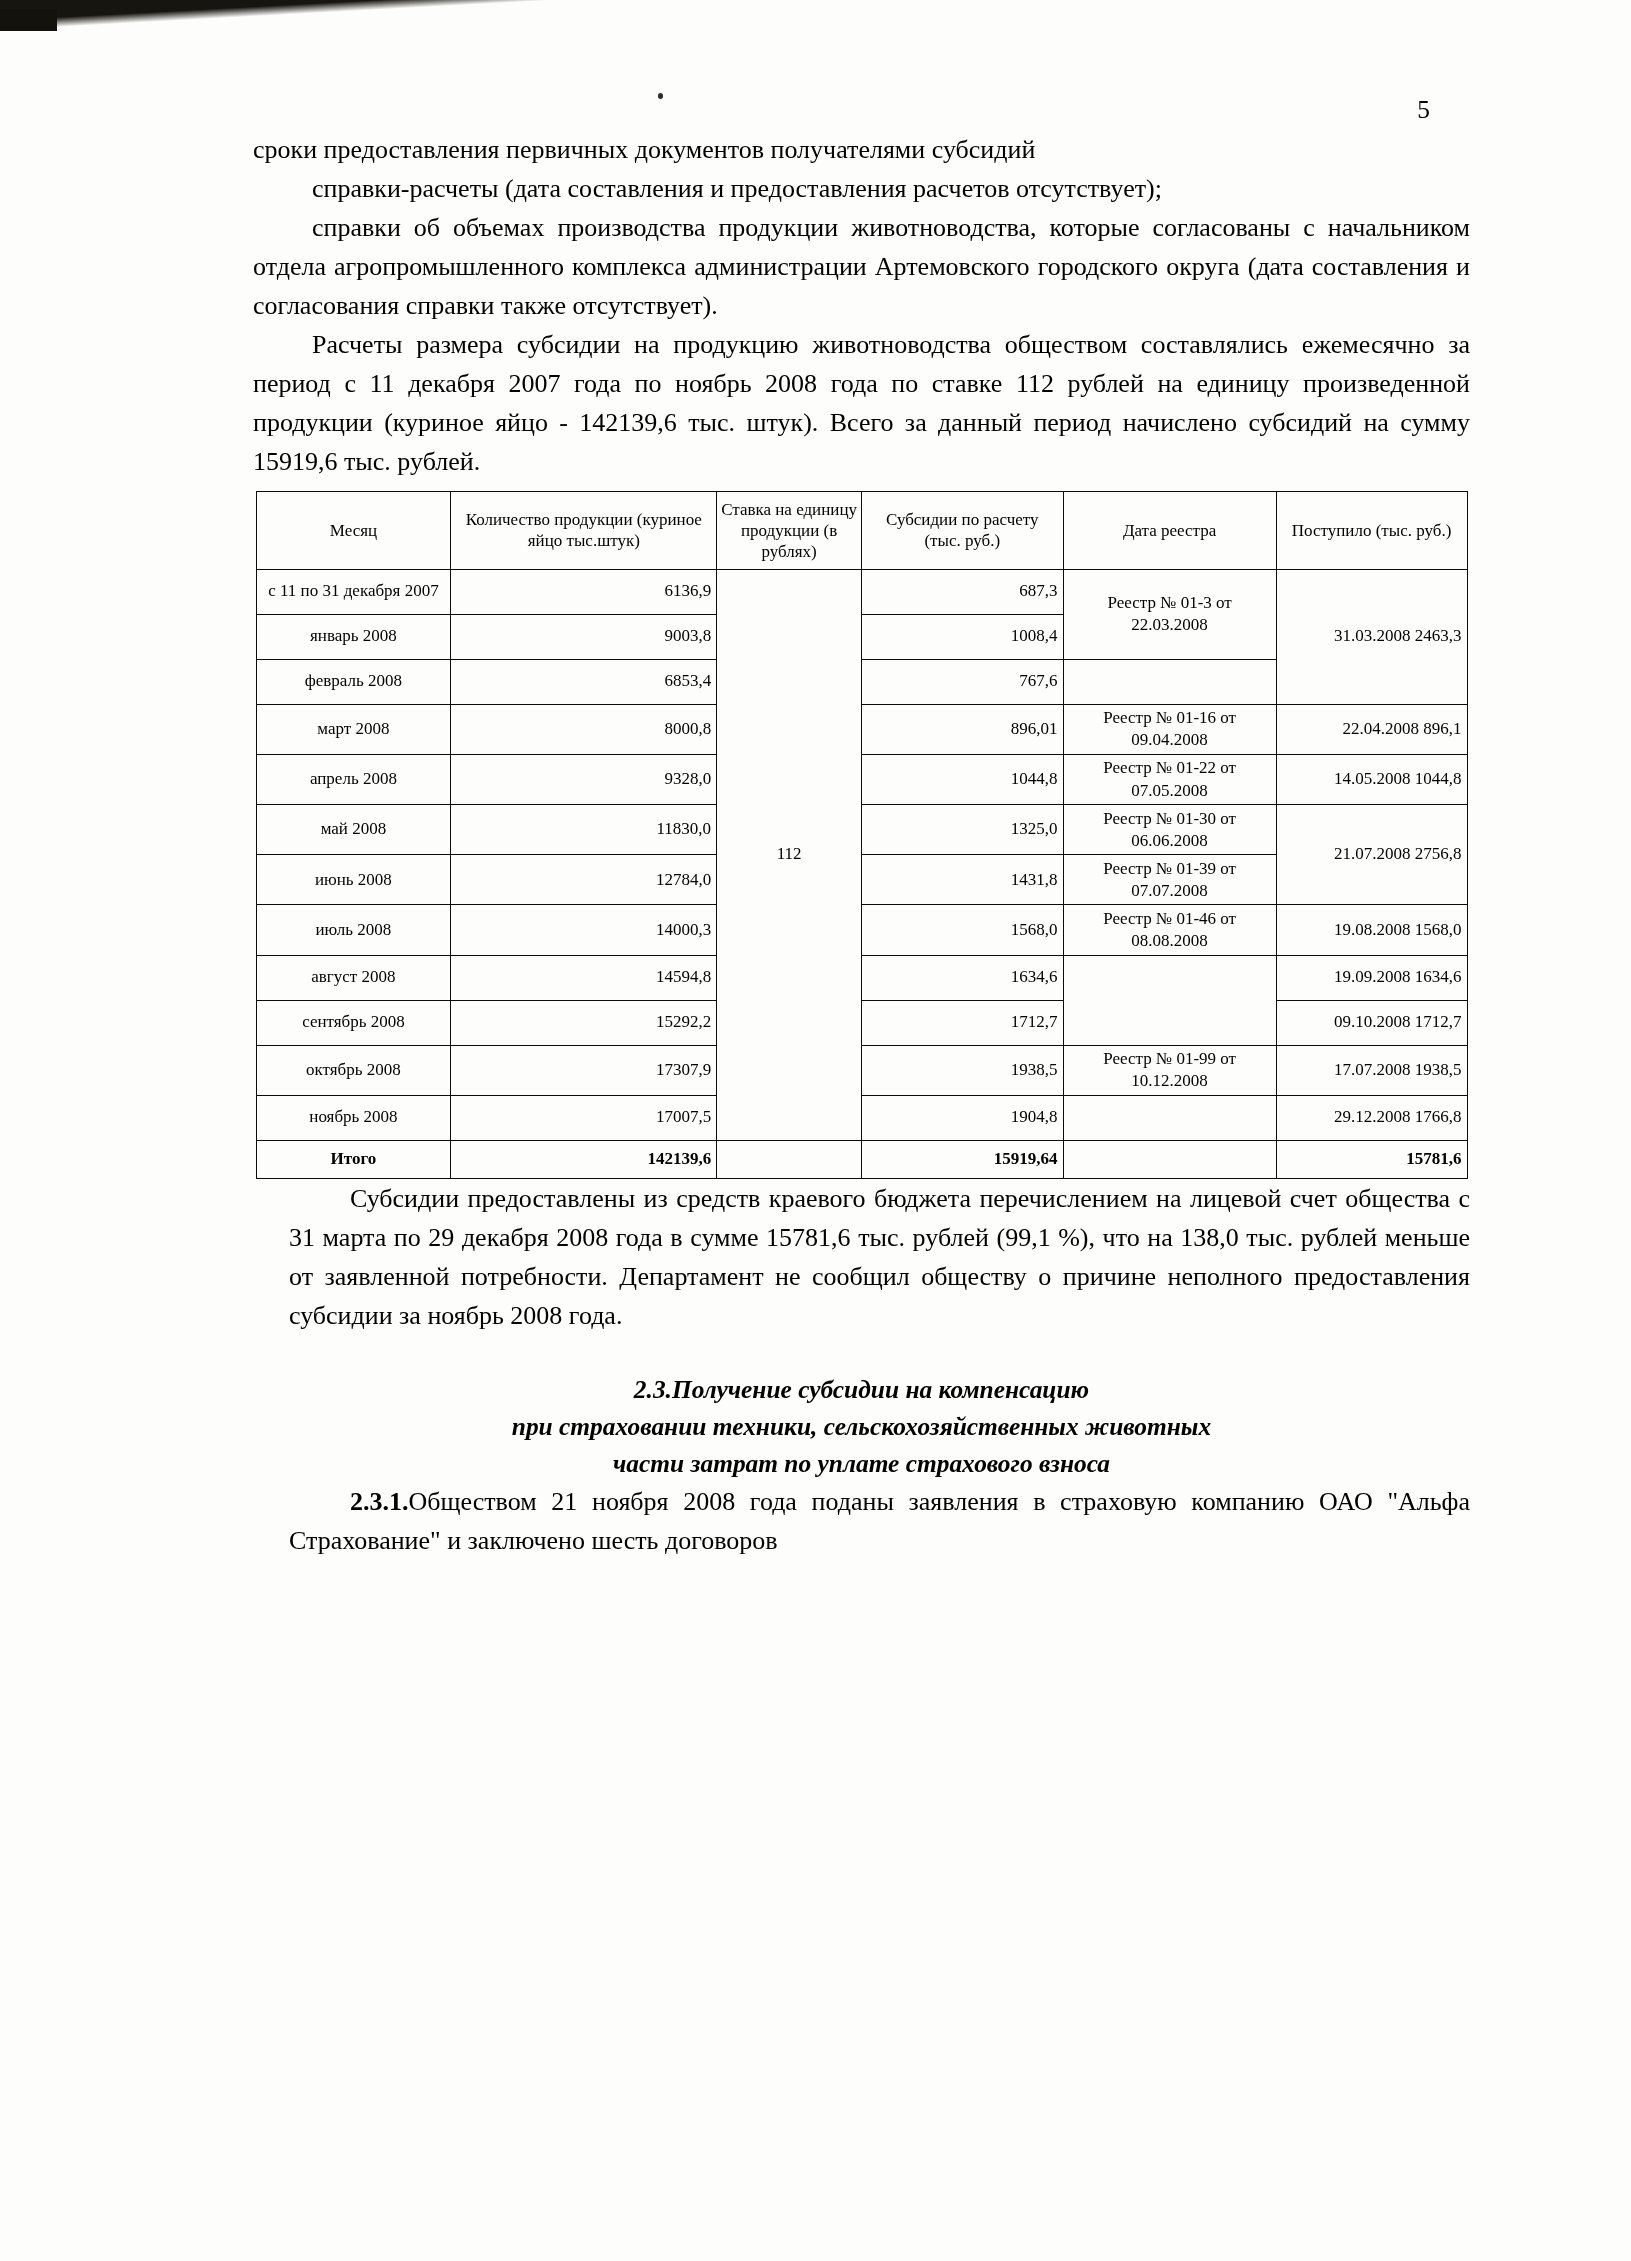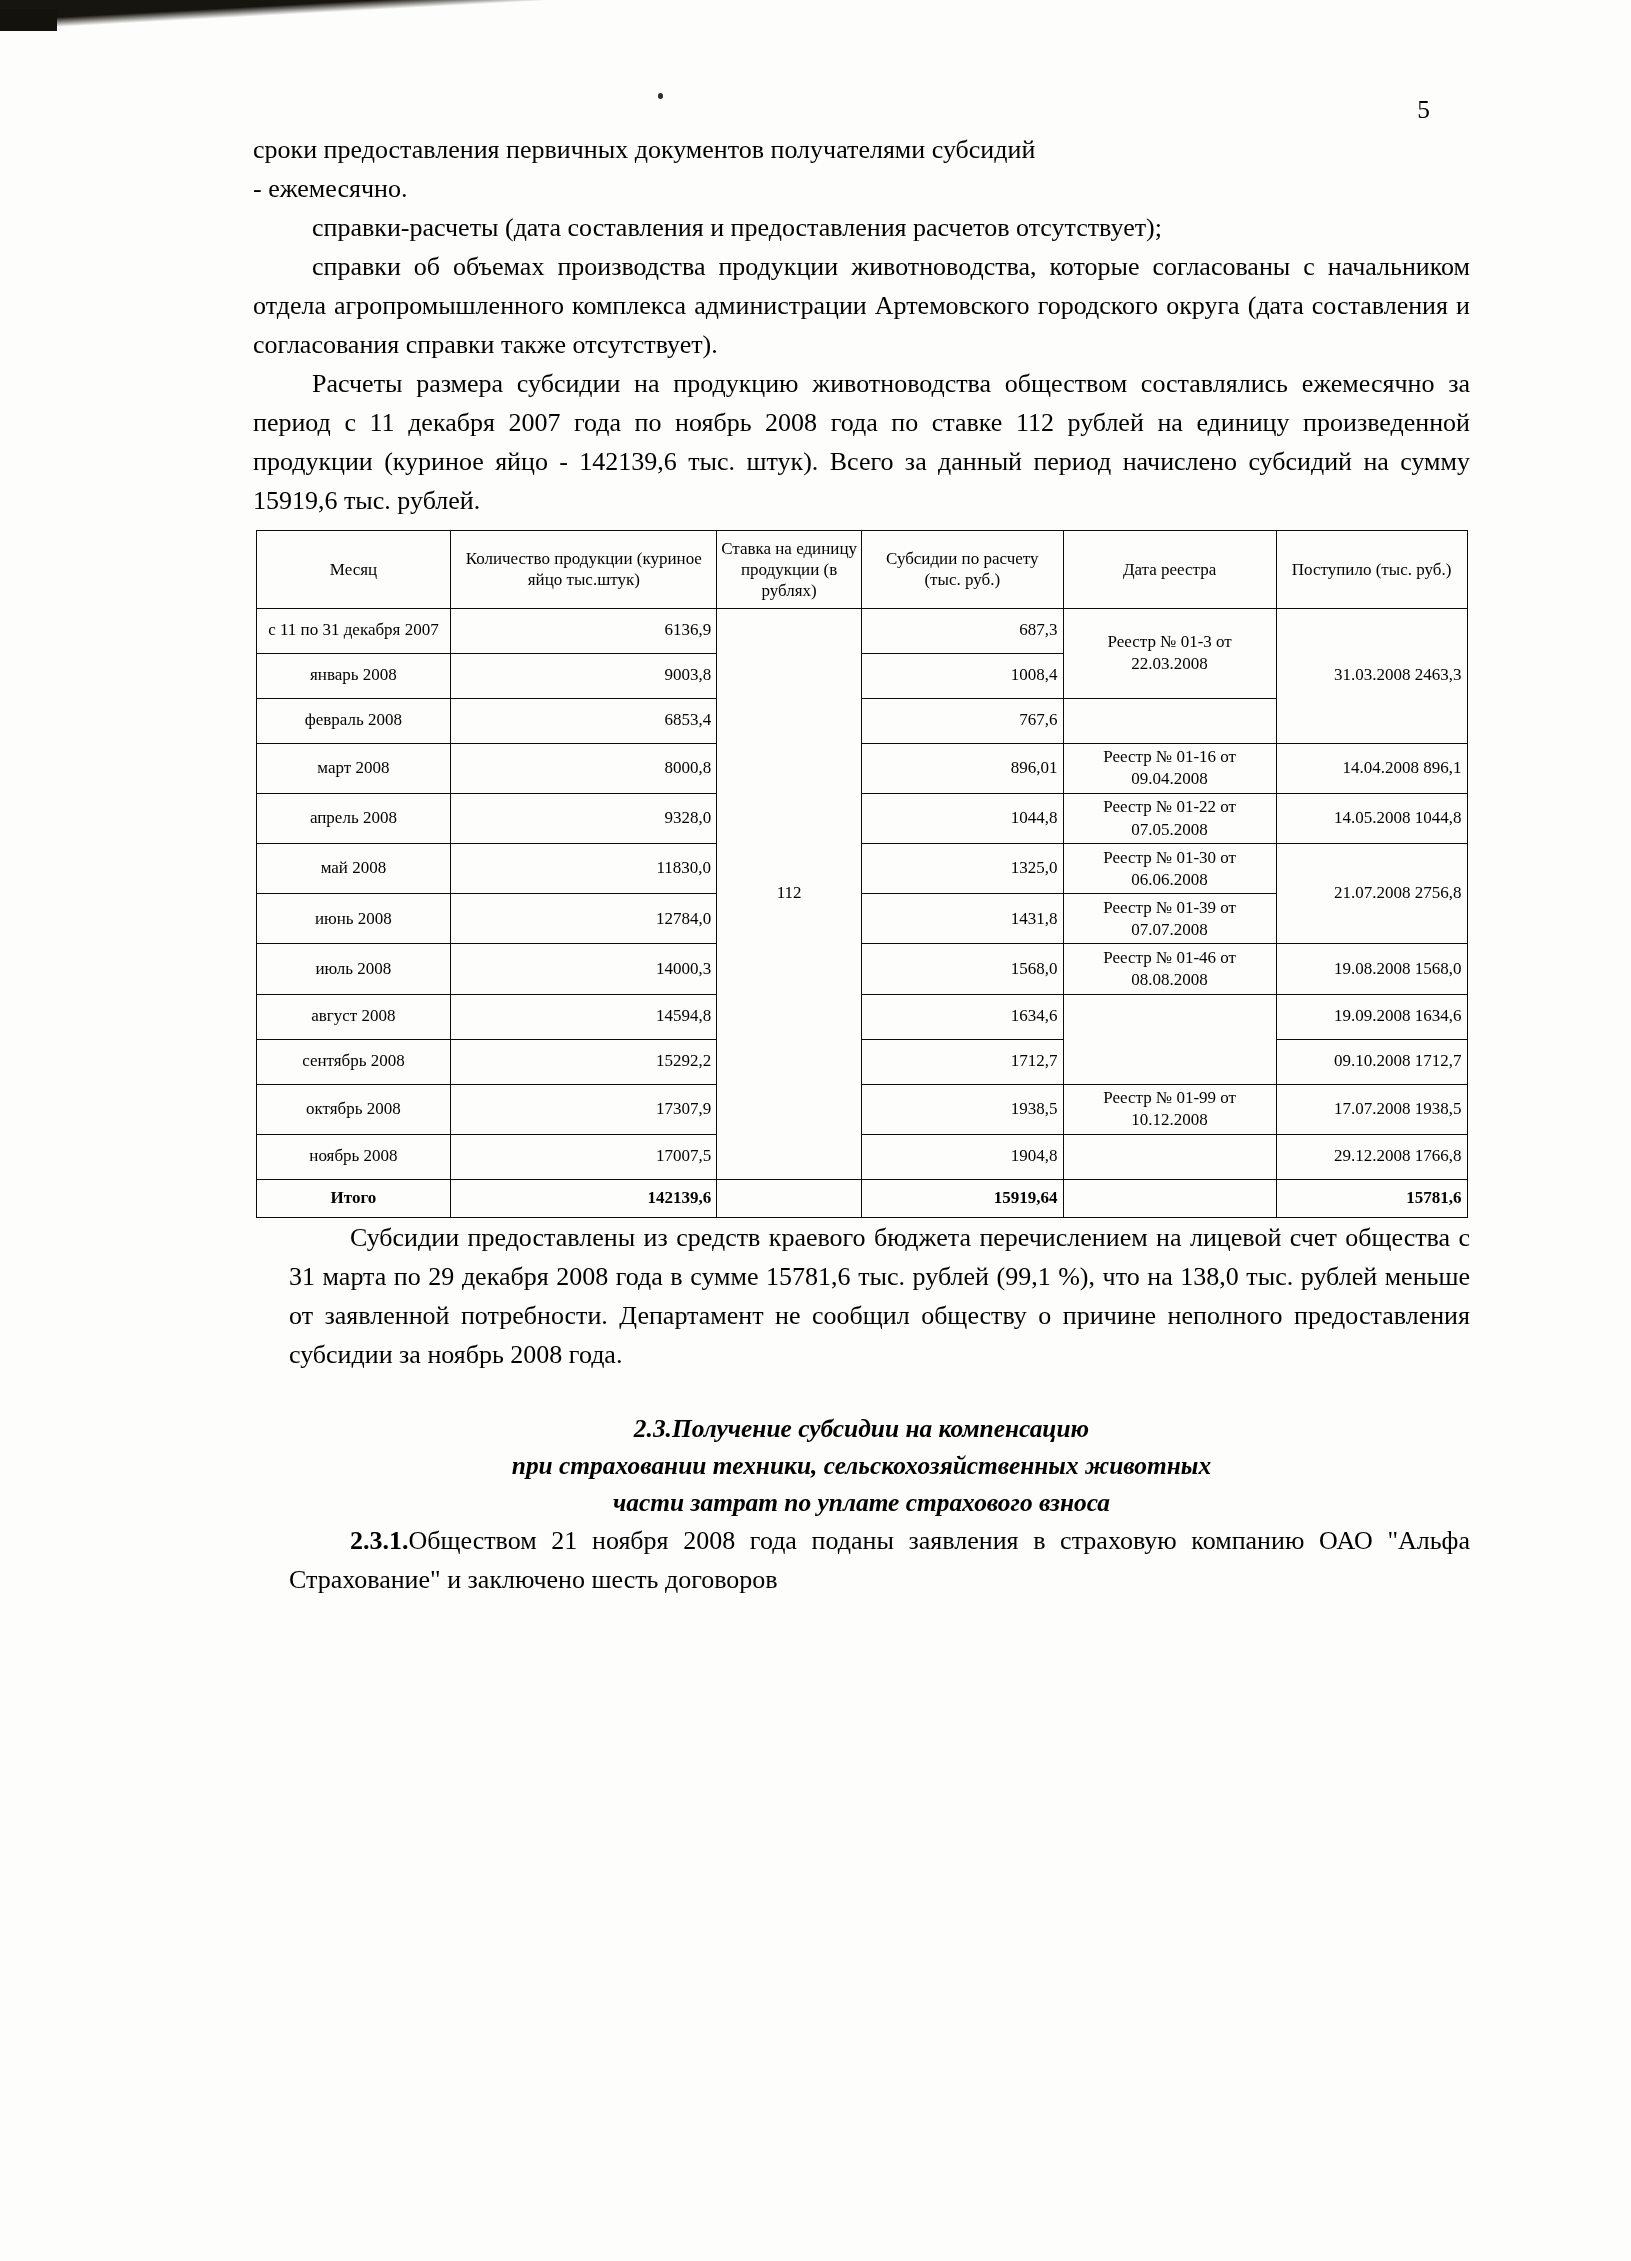--- a/index.html
+++ b/index.html
@@ -158,21 +158,20 @@
 
   <div class="scan-smudge"></div>
   <div class="scan-smudge-2"></div>
   <div class="stray-dot"></div>
 
   <div class="page-number">5</div>
 
   <div class="content">
 
     <p class="body-text">сроки предоставления первичных документов получателями субсидий</p>
-    <p class="body-text">- ежемесячно.</p>
 
 
     <p class="body-text ind">справки-расчеты (дата составления и предоставления расчетов отсутствует);</p>
 
     <p class="body-text ind">справки об объемах производства продукции животноводства, которые согласованы с начальником отдела агропромышленного комплекса администрации Артемовского городского округа (дата составления и согласования справки также отсутствует).</p>
 
     <p class="body-text ind">Расчеты размера субсидии на продукцию животноводства обществом составлялись ежемесячно за период с 11 декабря 2007 года по ноябрь 2008 года по ставке 112 рублей на единицу произведенной продукции (куриное яйцо - 142139,6 тыс. штук). Всего за данный период начислено субсидий на сумму 15919,6 тыс. рублей.</p>
 
     <div class="tbl-wrap">
       <table class="subsidy">
@@ -208,21 +207,21 @@
             <td class="c-qty">6853,4</td>
             <td class="c-calc">767,6</td>
             <td class="c-reg"></td>
           </tr>
 
           <tr>
             <td class="c-month">март 2008</td>
             <td class="c-qty">8000,8</td>
             <td class="c-calc">896,01</td>
             <td class="c-reg">Реестр № 01-16 от 09.04.2008</td>
-            <td class="c-in">14.04.2008 896,1</td>
+            <td class="c-in">22.04.2008 896,1</td>
           </tr>
 
           <tr>
             <td class="c-month">апрель 2008</td>
             <td class="c-qty">9328,0</td>
             <td class="c-calc">1044,8</td>
             <td class="c-reg">Реестр № 01-22 от 07.05.2008</td>
             <td class="c-in">14.05.2008 1044,8</td>
           </tr>
 

